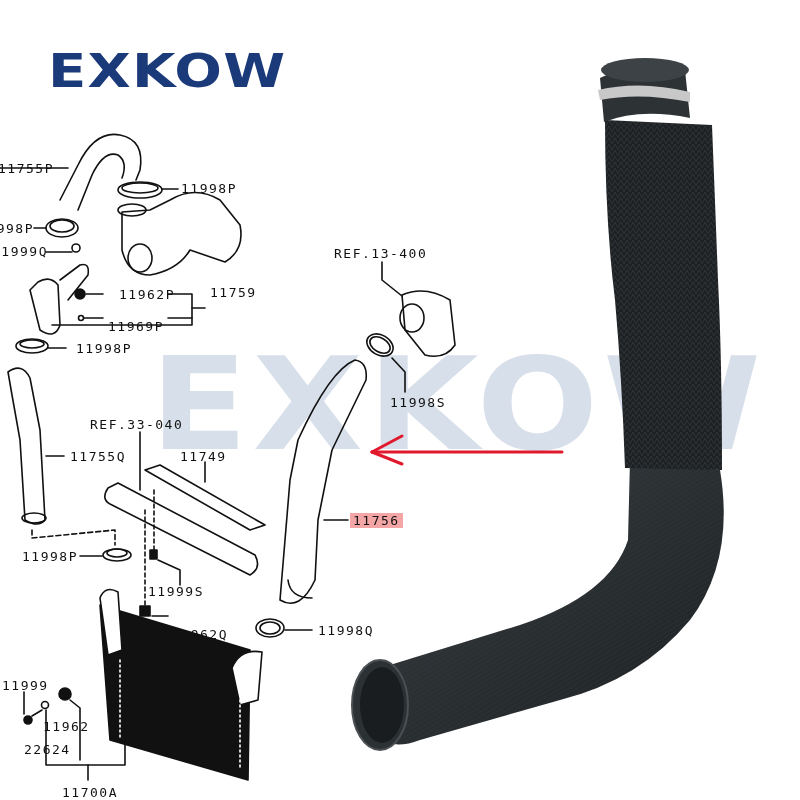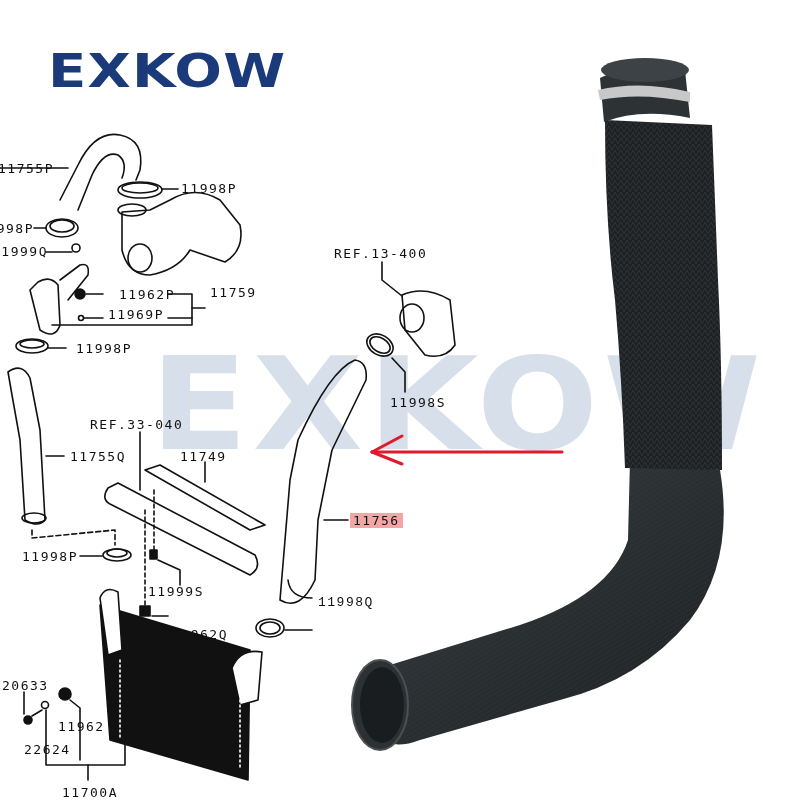--- a/index.html
+++ b/index.html
@@ -108,35 +108,35 @@
   <polyline points="70,700 80,708 80,760"></polyline>
   <polyline points="46,710 46,765 125,765 125,720"></polyline>
   <line x1="88" y1="765" x2="88" y2="780"></line>
 </svg>
 
 <div class="lbl" style="left:-2px;top:162px;">11755P</div>
 <div class="lbl" style="left:181px;top:182px;">11998P</div>
 <div class="lbl" style="left:-22px;top:222px;">11998P</div>
 <div class="lbl" style="left:-8px;top:245px;">11999Q</div>
 <div class="lbl" style="left:108px;top:288px;margin-left:11px;">11962P</div>
-<div class="lbl" style="left:108px;top:308px;">11969P</div>
+<div class="lbl" style="left:108px;top:320px;">11969P</div>
 <div class="lbl" style="left:210px;top:286px;">11759</div>
 <div class="lbl" style="left:76px;top:342px;">11998P</div>
 <div class="lbl" style="left:334px;top:247px;">REF.13-400</div>
 <div class="lbl" style="left:390px;top:396px;">11998S</div>
 <div class="lbl" style="left:90px;top:418px;">REF.33-040</div>
 <div class="lbl" style="left:70px;top:450px;text-align:center;">11755Q</div>
 <div class="lbl" style="left:180px;top:450px;text-align:center;">11749</div>
 <div class="lbl hl" style="left:350px;top:513px;text-align:right;">11756</div>
 <div class="lbl" style="left:22px;top:550px;">11998P</div>
 <div class="lbl" style="left:148px;top:585px;">11999S</div>
 <div class="lbl" style="left:172px;top:628px;">11962Q</div>
-<div class="lbl" style="left:318px;top:596px;font-family:Liberation Mono, monospace;">11998Q</div>
-<div class="lbl" style="left:2px;top:679px;">20633</div>
-<div class="lbl" style="left:58px;top:720px;">11962</div>
+<div class="lbl" style="left:318px;top:624px;">11998Q</div>
+<div class="lbl" style="left:2px;top:679px;">11999</div>
+<div class="lbl" style="left:43px;top:720px;">11962</div>
 <div class="lbl" style="left:24px;top:743px;">22624</div>
 <div class="lbl" style="left:62px;top:786px;">11700A</div>
 
 <svg class="layer" viewBox="0 0 800 800">
   <g stroke="#e0192d" stroke-width="3" stroke-linecap="round" fill="none">
     <line x1="372" y1="452" x2="562" y2="452"></line>
     <line x1="372" y1="452" x2="402" y2="436"></line>
     <line x1="372" y1="452" x2="402" y2="464"></line>
   </g>
 </svg>

